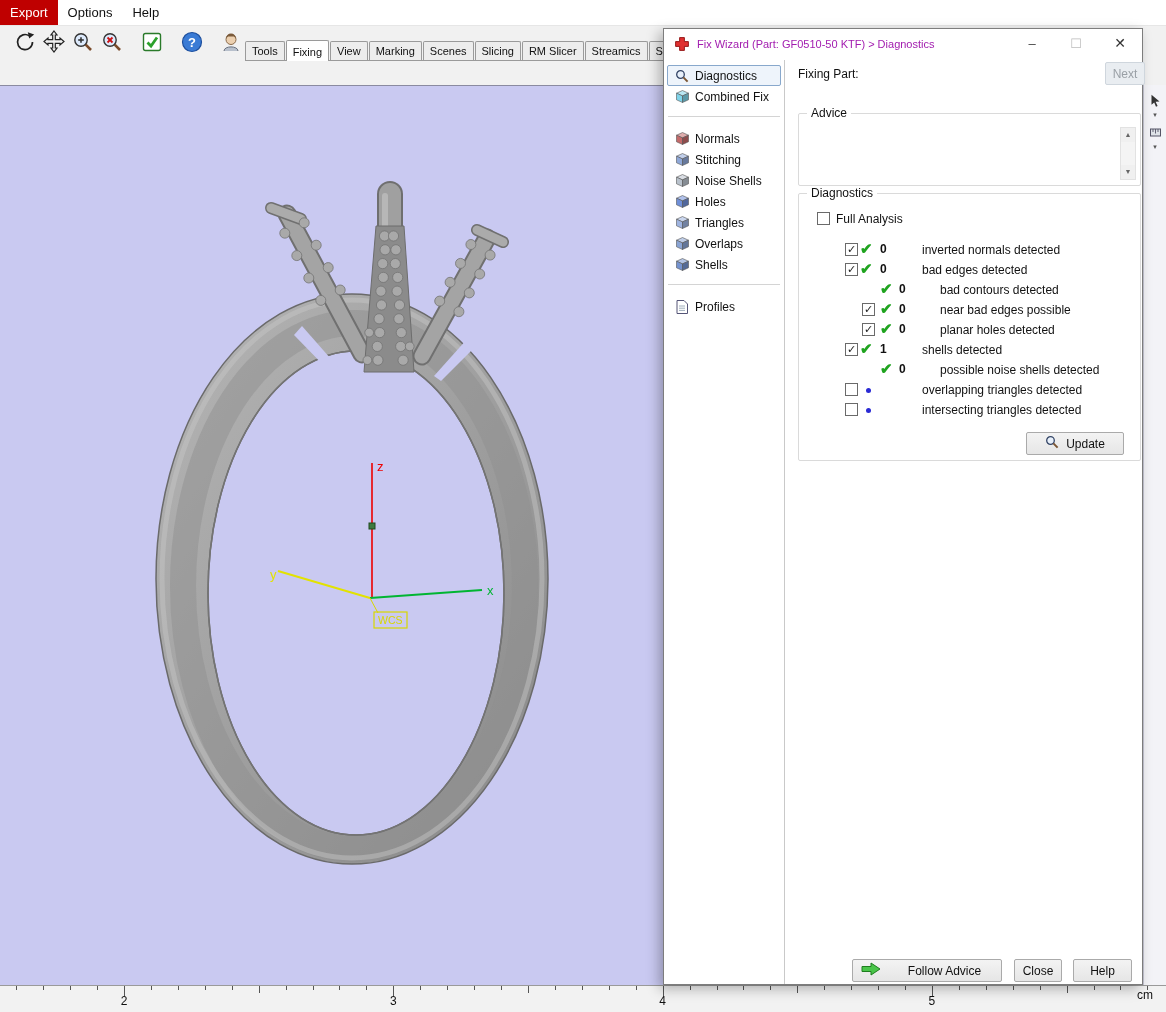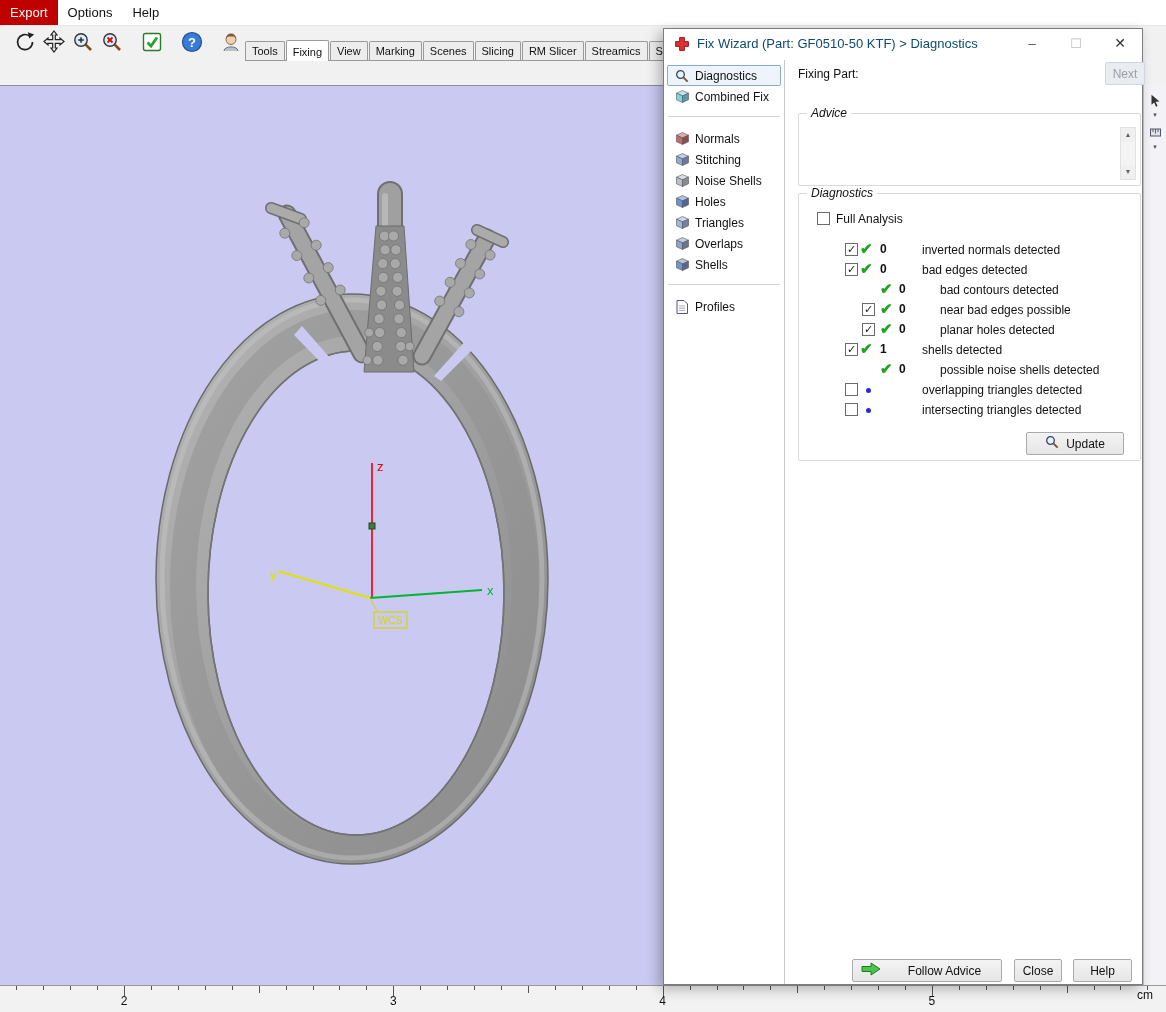--- a/index.html
+++ b/index.html
@@ -33,40 +33,40 @@
   .tick { position:absolute; top:0; width:1px; height:4px; background:#555; }
   .tick.mid { height:7px; }
   .tick.major { height:10px; }
   .rlabel { position:absolute; top:8px; transform:translateX(-50%); font-size:12px; color:#111; }
   .runit { position:absolute; right:13px; top:2px; font-size:12px; color:#111; }
 
   
   .dialog { position:absolute; left:663px; top:28px; width:480px; height:957px; background:#fff; border:1px solid #7d7d7d; box-shadow:-4px 4px 12px rgba(0,0,0,.28); z-index:10; }
   .dlg-title { position:absolute; left:0; top:0; right:0; height:30px; }
   .dlg-icon { position:absolute; left:11px; top:8px; }
-  .dlg-title-text { position:absolute; left:33px; top:0; line-height:30px; font-size:13px; color:#0c4a6e; white-space:nowrap; }
+  .dlg-title-text { position:absolute; left:33px; top:0; line-height:30px; font-size:11px; color:#a21caf; white-space:nowrap; }
   .win-buttons { position:absolute; right:0; top:0; display:flex; }
   .win-btn { width:44px; height:29px; text-align:center; line-height:29px; font-size:13px; color:#444; }
   .win-btn.maximize { color:#bcbcbc; }
   .win-btn.close { font-size:14px; color:#333; }
 
   .dlg-sidebar { position:absolute; left:0; top:31px; width:121px; bottom:0; border-right:1px solid #c9c9c9; padding-top:5px; background:#fff; }
   .side-item { height:21px; display:flex; align-items:center; gap:6px; padding-left:7px; font-size:12px; color:#111; margin:0 3px; border:1px solid transparent; }
   .side-item.selected { border:1px solid #88a8cc; background:#eef4fb; border-radius:2px; }
   .side-ico { width:14px; display:flex; justify-content:center; }
   .side-sep { height:1px; background:#d4d4d4; margin:9px 4px 11px; }
 
   .dlg-main { position:absolute; left:122px; top:31px; right:0; bottom:0; }
   .current-part-label { position:absolute; left:12px; top:7px; font-size:12px; color:#111; }
   .combo { position:absolute; left:85px; top:2px; width:226px; height:22px; background:#eef0f3; border:1px solid #8a98a8; display:flex; align-items:center; padding:0 7px; font-size:12px; color:#111; }
   .combo-arrow { margin-left:auto; display:flex; }
   .next-btn { position:absolute; left:319px; top:2px; width:40px; height:23px; background:#e9edf1; border:1px solid #cfd6dd; color:#9aa0a6; font-size:12px; display:flex; align-items:center; justify-content:center; border-radius:2px; }
 
   .groupbox { position:absolute; border:1px solid #dadada; border-radius:2px; }
-  .legend { position:absolute; top:-8px; left:8px; background:#fff; padding:0 4px; font-size:12px; color:#111;font-style:italic; }
+  .legend { position:absolute; top:-8px; left:8px; background:#fff; padding:0 4px; font-size:12px; color:#111; }
   .advice-box { left:12px; top:53px; width:343px; height:73px; }
   .advice-text { position:absolute; left:12px; top:13px; right:24px; font-size:11.5px; line-height:1.35; color:#111; }
   .scrollbar { position:absolute; right:4px; top:13px; width:16px; height:53px; border:1px solid #e2e2e2; background:#f4f4f4; }
   .sb-btn { height:14px; text-align:center; font-size:7px; line-height:14px; color:#666; background:#f0f0f0; }
   .sb-btn.down { position:absolute; bottom:0; left:0; right:0; }
 
   .diag-box { left:12px; top:133px; width:343px; height:268px; }
   .fa-row { position:absolute; left:18px; top:18px; display:flex; gap:6px; align-items:flex-start; font-size:12px; color:#111; }
   .w-checkbox { width:13px; height:13px; border:1px solid #6a6a6a; background:#fff; font-size:11px; line-height:11px; text-align:center; color:#222; display:inline-block; }
   .diag-rows { position:absolute; left:0; top:46px; right:0; }

